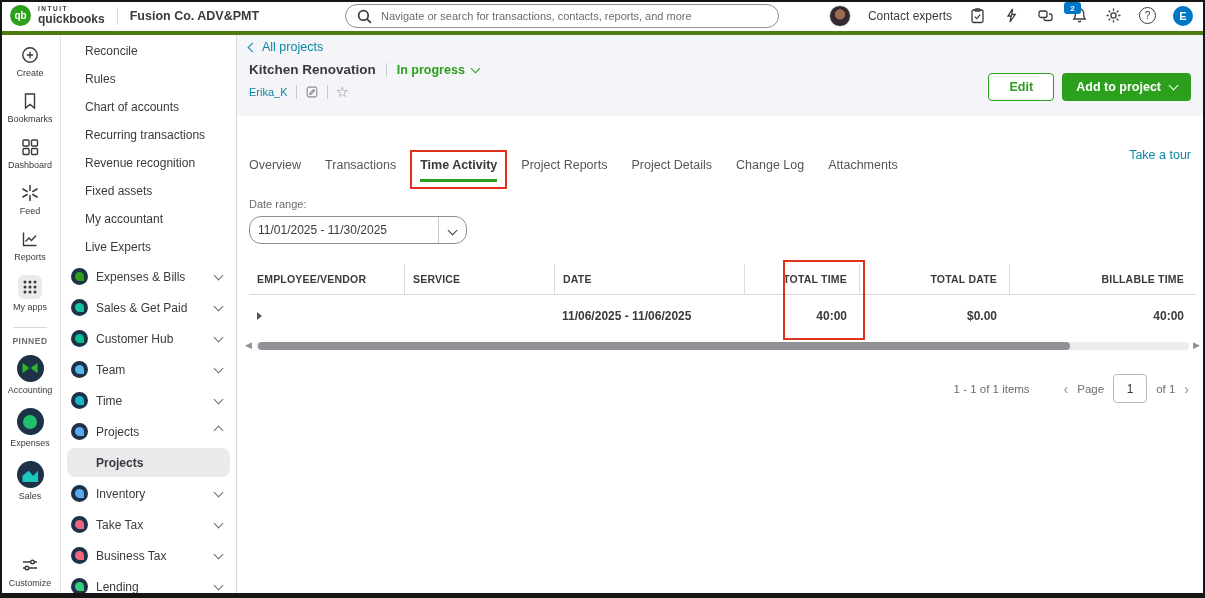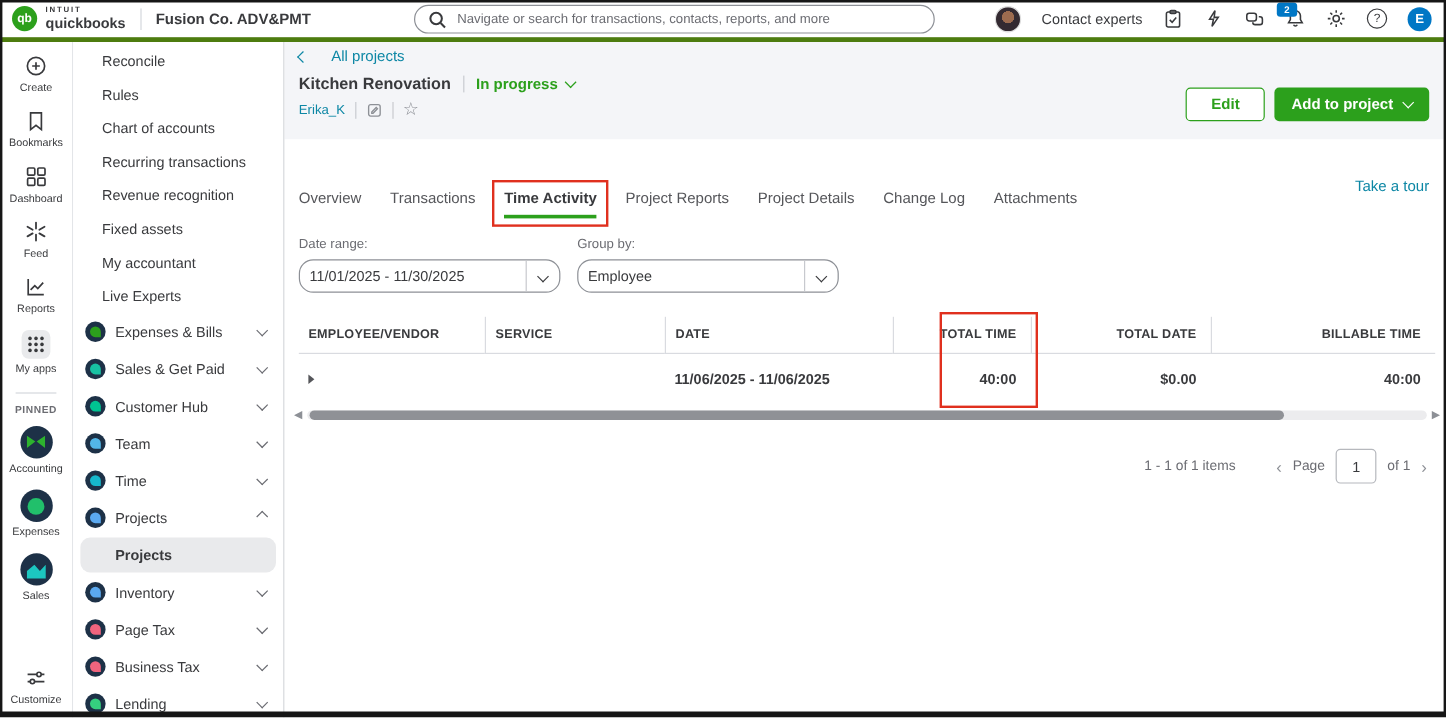--- a/index.html
+++ b/index.html
@@ -65,21 +65,21 @@
        transform:rotate(45deg);}
   .chv.up{transform:rotate(-135deg);}
   .chv.left{transform:rotate(135deg);}
   .side-sec .chv{color:#6b6c72;margin-top:-2px;}
   .sub-active{margin:1px 6px;height:29px;background:#e9eaec;border-radius:8px;display:flex;align-items:center;
               padding-left:29px;font-size:12px;font-weight:bold;cursor:pointer;}
 
   
   .main{position:absolute;top:31px;left:237px;right:0;bottom:0;background:#fff;}
   .mhead{height:85px;background:#f4f5f8;position:relative;padding:9px 0 0 12px;box-sizing:border-box;}
-  .backlink{display:flex;align-items:center;gap:20px;color:#0d87a5;font-size:12.5px;cursor:pointer;width:max-content;}
+  .backlink{display:flex;align-items:center;gap:6px;color:#0d87a5;font-size:12.5px;cursor:pointer;width:max-content;}
   .title-row{display:flex;align-items:center;gap:10px;margin-top:8px;}
   .ptitle{font-size:13.5px;font-weight:bold;}
   .tdiv{width:1px;height:14px;background:#c9cbd0;}
   .status{display:flex;align-items:center;gap:7px;color:#2ca01c;font-size:12.5px;font-weight:bold;cursor:pointer;}
   .status .chv{margin-top:-3px;}
   .meta-row{display:flex;align-items:center;gap:8px;margin-top:7px;color:#8d9096;}
   .cust-link{color:#0d87a5;font-size:11px;cursor:pointer;}
   .star{font-size:15px;color:#8d9096;line-height:1;cursor:pointer;}
   .hbtns{position:absolute;right:14px;top:42px;display:flex;gap:8px;}
   .btn-edit{width:66px;height:28px;border:1px solid #2ca01c;border-radius:4px;background:#fff;color:#2ca01c;
@@ -304,21 +304,21 @@
     <span class="chv up"></span>
   </div>
   <div class="sub-active">Projects</div>
   <div class="side-sec">
     <span class="mini-circ" style="--c:#5ba9f0"></span>
     <span class="sec-lbl">Inventory</span>
     <span class="chv"></span>
   </div>
   <div class="side-sec">
     <span class="mini-circ" style="--c:#f0647e"></span>
-    <span class="sec-lbl">Page Tax</span>
+    <span class="sec-lbl">Take Tax</span>
     <span class="chv"></span>
   </div>
   <div class="side-sec">
     <span class="mini-circ" style="--c:#f0647e"></span>
     <span class="sec-lbl">Business Tax</span>
     <span class="chv"></span>
   </div>
   <div class="side-sec">
     <span class="mini-circ" style="--c:#35d07f"></span>
     <span class="sec-lbl">Lending</span>
@@ -379,30 +379,20 @@
     <div class="fgroup">
       <div class="flabel">Date range:</div>
       <div class="fselect">
         <span class="val">11/01/2025 - 11/30/2025</span>
         <span class="ssep"></span>
         <span class="carat">
             <span class="chv"></span>
           </span>
       </div>
     </div>
-    <div class="fgroup">
-      <div class="flabel">Group by:</div>
-      <div class="fselect">
-        <span class="val">Employee</span>
-        <span class="ssep"></span>
-        <span class="carat">
-            <span class="chv"></span>
-          </span>
-      </div>
-    </div>
   </div>
 
   <div class="twrap">
     <div class="trow">
       <div class="th">EMPLOYEE/VENDOR</div>
       <div class="th">SERVICE</div>
       <div class="th">DATE</div>
       <div class="th r">TOTAL TIME</div>
       <div class="th r">TOTAL DATE</div>
       <div class="th r">BILLABLE TIME</div>

